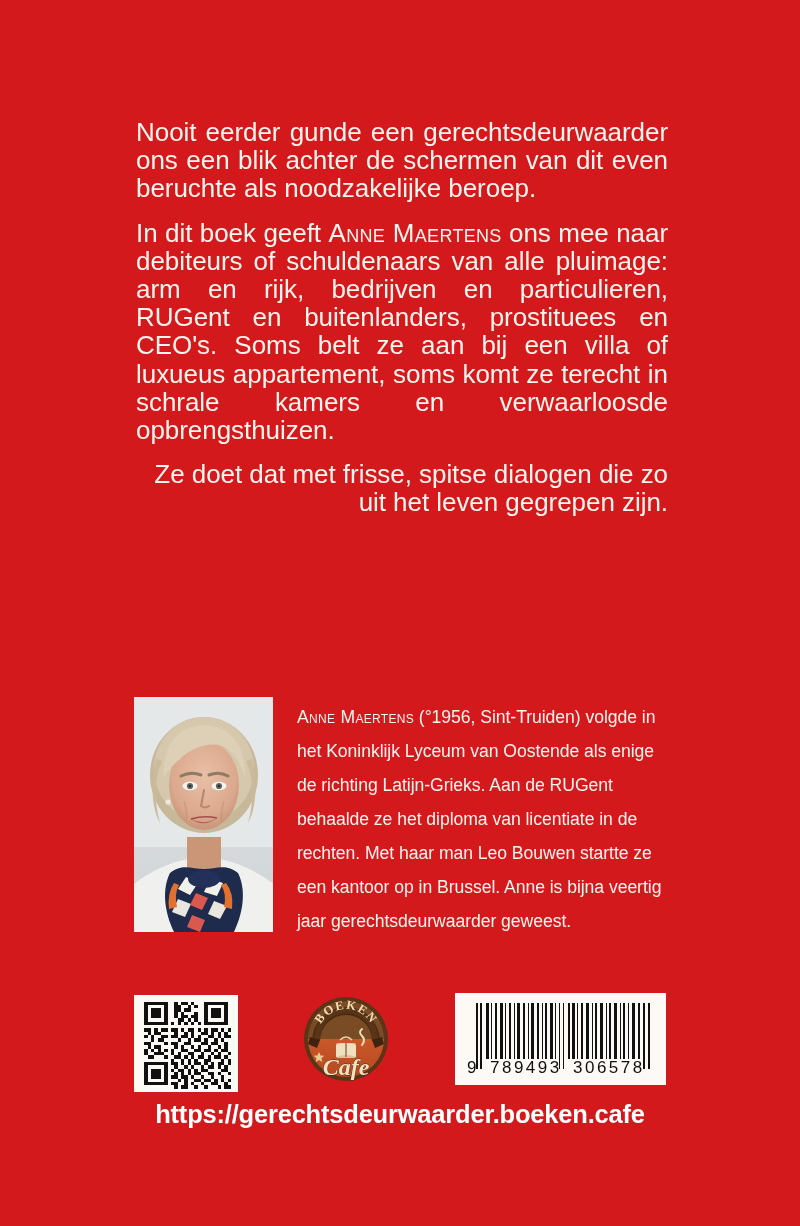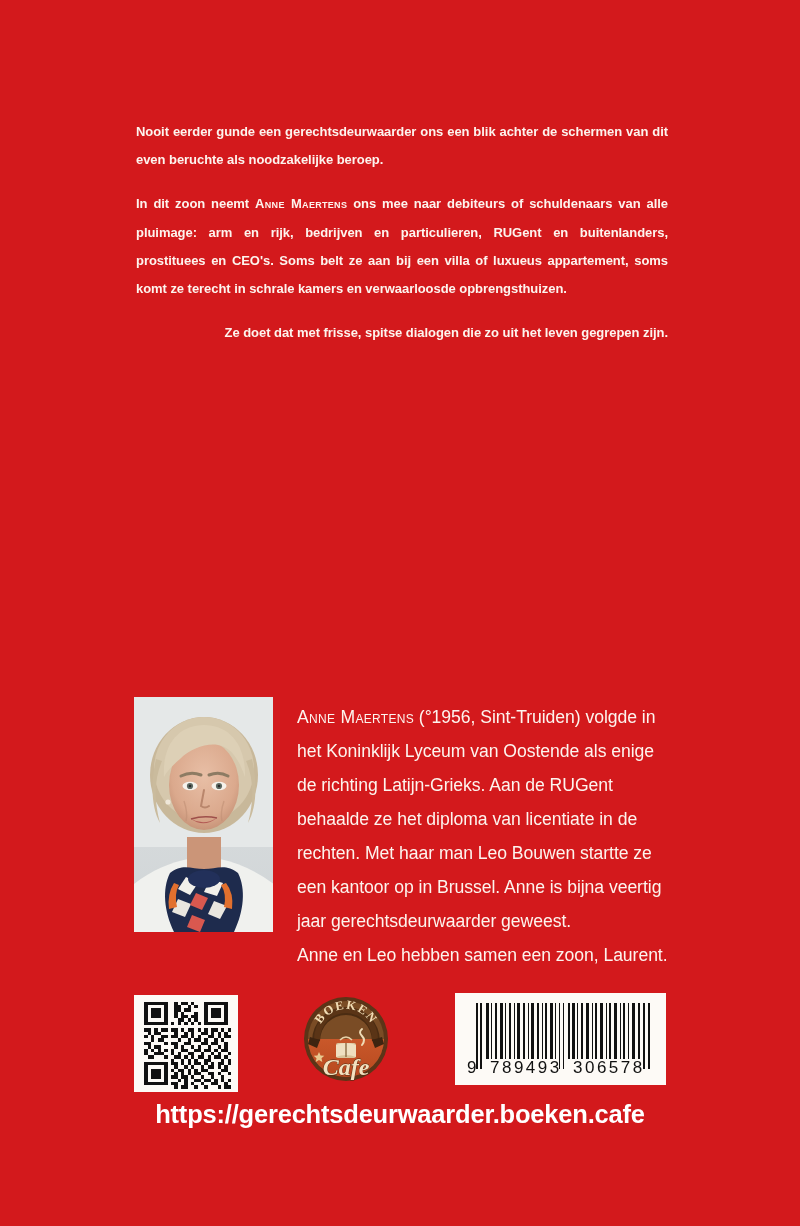--- a/index.html
+++ b/index.html
@@ -24,25 +24,25 @@
   
   .blurb {
     position: absolute;
     left: 136px;
     top: 118px;
     width: 532px;
   }
   .blurb p {
     margin: 0 0 16px 0;
     color: #fdf4ee;
-    font-size: 13px;
+    font-size: 26px;
     line-height: 28.2px;
     text-align: justify;
     text-justify: inter-word;
-    font-weight: 700;
+    font-weight: 400;
     letter-spacing: -0.05px;
   }
   .blurb p:last-child { margin-bottom: 0; }
   .blurb p.nojust { text-align: right; }
 
   .smallcaps {
     font-variant: small-caps;
     letter-spacing: 0.3px;
   }
 
@@ -135,21 +135,21 @@
   }
 </style>
 </head>
 <body>
 
 <div class="cover">
 
   <div class="blurb">
     <p>Nooit eerder gunde een gerechtsdeurwaarder ons een blik achter de schermen van dit even beruchte als noodzakelijke beroep.</p>
 
-    <p><span>In dit zoon neemt </span><span class="smallcaps">Anne Maertens</span><span> ons mee naar debiteurs of schuldenaars van alle pluimage: arm en rijk, bedrijven en particulieren, RUGent en buitenlanders, prostituees en CEO's. Soms belt ze aan bij een villa of luxueus appartement, soms komt ze terecht in schrale kamers en verwaarloosde opbrengsthuizen.</span></p>
+    <p><span>In dit boek geeft </span><span class="smallcaps">Anne Maertens</span><span> ons mee naar debiteurs of schuldenaars van alle pluimage: arm en rijk, bedrijven en particulieren, RUGent en buitenlanders, prostituees en CEO's. Soms belt ze aan bij een villa of luxueus appartement, soms komt ze terecht in schrale kamers en verwaarloosde opbrengsthuizen.</span></p>
 
     <p class="nojust">Ze doet dat met frisse, spitse dialogen die zo uit het leven gegrepen zijn.</p>
   </div>
 
   <div class="author-block">
 
     <div class="author-photo">
       <svg viewBox="0 0 139 235" xmlns="http://www.w3.org/2000/svg" aria-hidden="true">
         <defs>
           <linearGradient id="bgw" x1="0" y1="0" x2="0" y2="1">
@@ -218,21 +218,20 @@
 
           <ellipse cx="70" cy="182" rx="16" ry="9" fill="#22305a"></ellipse>
 
           <circle cx="34" cy="105" r="2.6" fill="#efe7d9"></circle>
         </g>
       </svg>
     </div>
 
     <div class="author-bio">
       <span class="bioname">Anne Maertens</span><span> (°1956, Sint-Truiden)</span><span> volgde in het Koninklijk Lyceum van Oostende als enige de richting Latijn-Grieks. Aan de RUGent behaalde ze het diploma van licentiate in de rechten. Met haar man Leo Bouwen startte ze een kantoor op in Brussel. Anne is bijna veertig jaar gerechtsdeurwaarder geweest.</span><br>
-      <span>Anne en Leo hebben samen een zoon, Laurent.</span>
     </div>
   </div>
 
   <div class="bottom-row">
 
     <div class="qr">
       <svg viewBox="0 0 29 29" xmlns="http://www.w3.org/2000/svg" shape-rendering="crispEdges" aria-hidden="true">
         <rect x="0" y="0" width="29" height="29" fill="#fdfaf6"></rect>
         <g fill="#111111">
 

